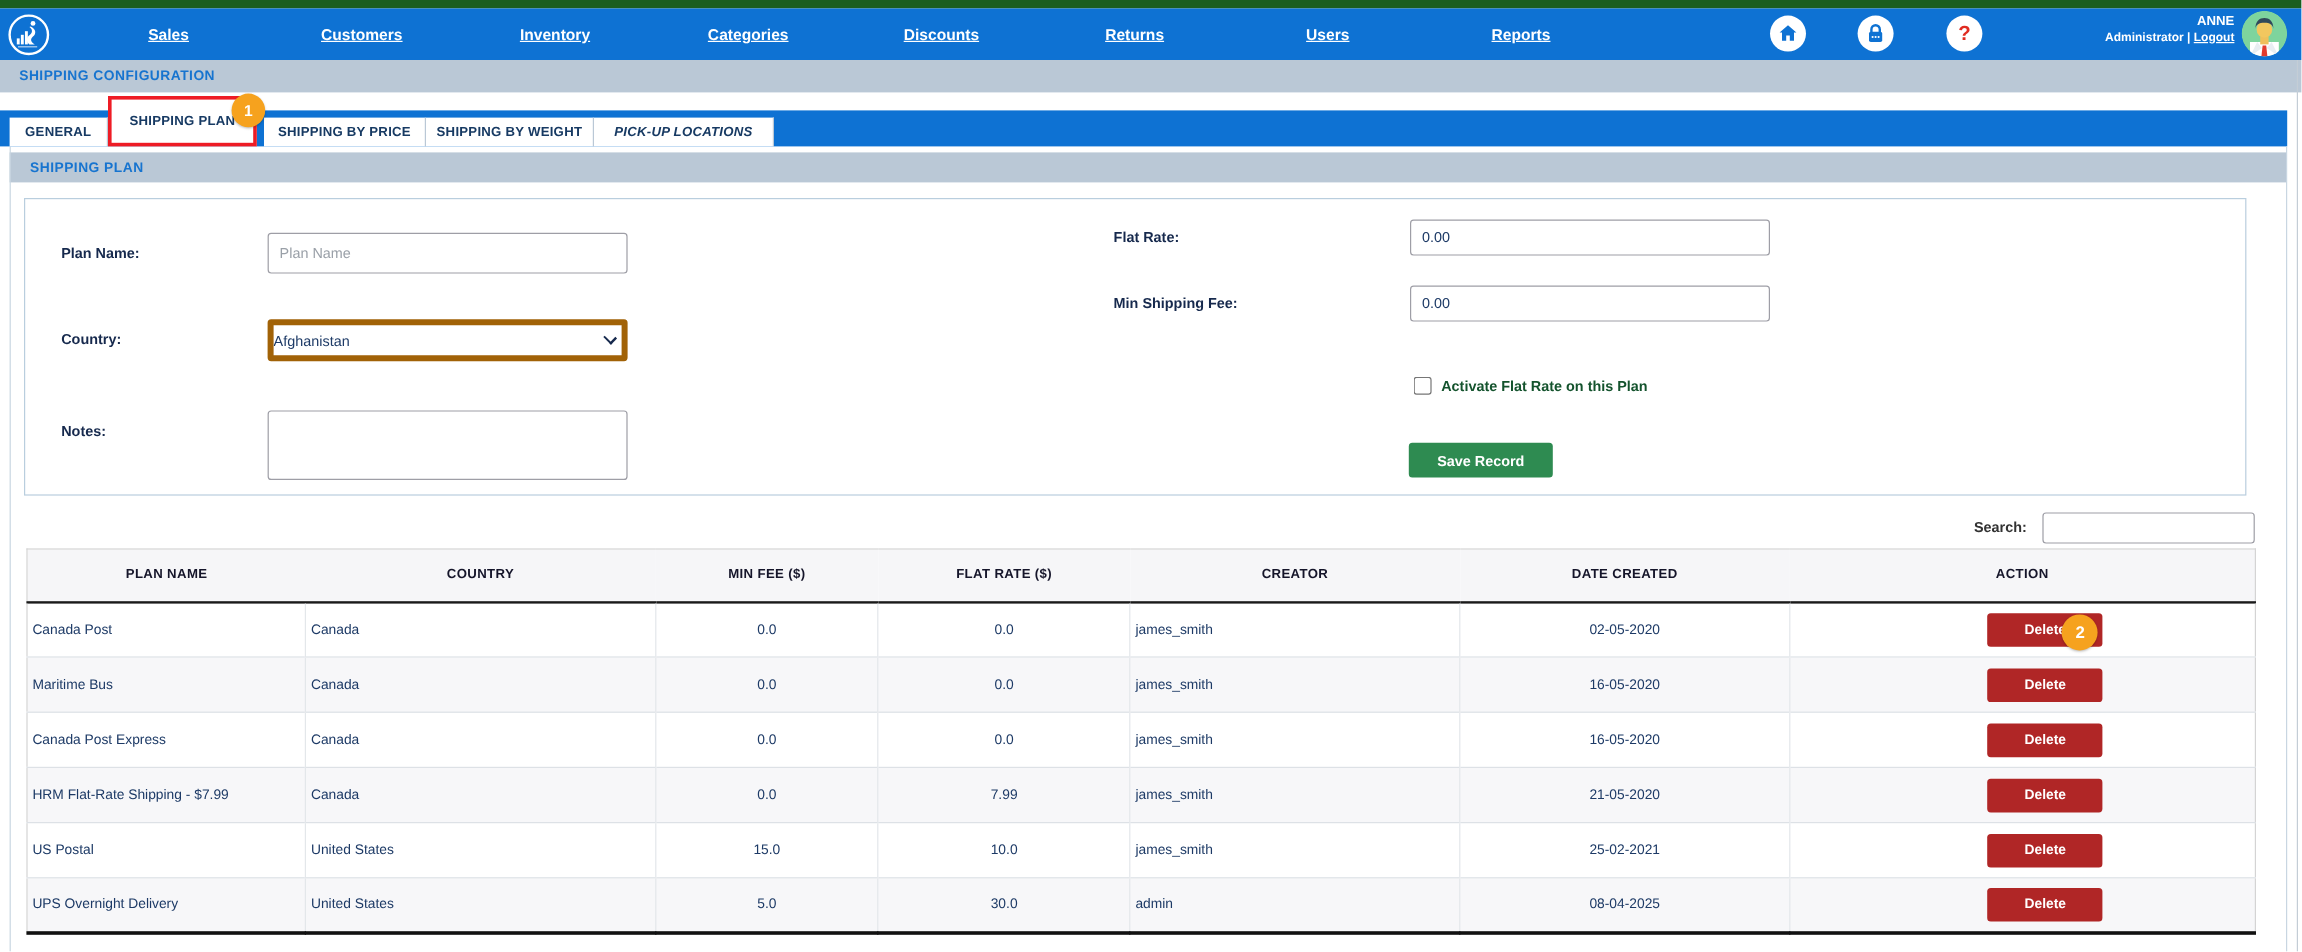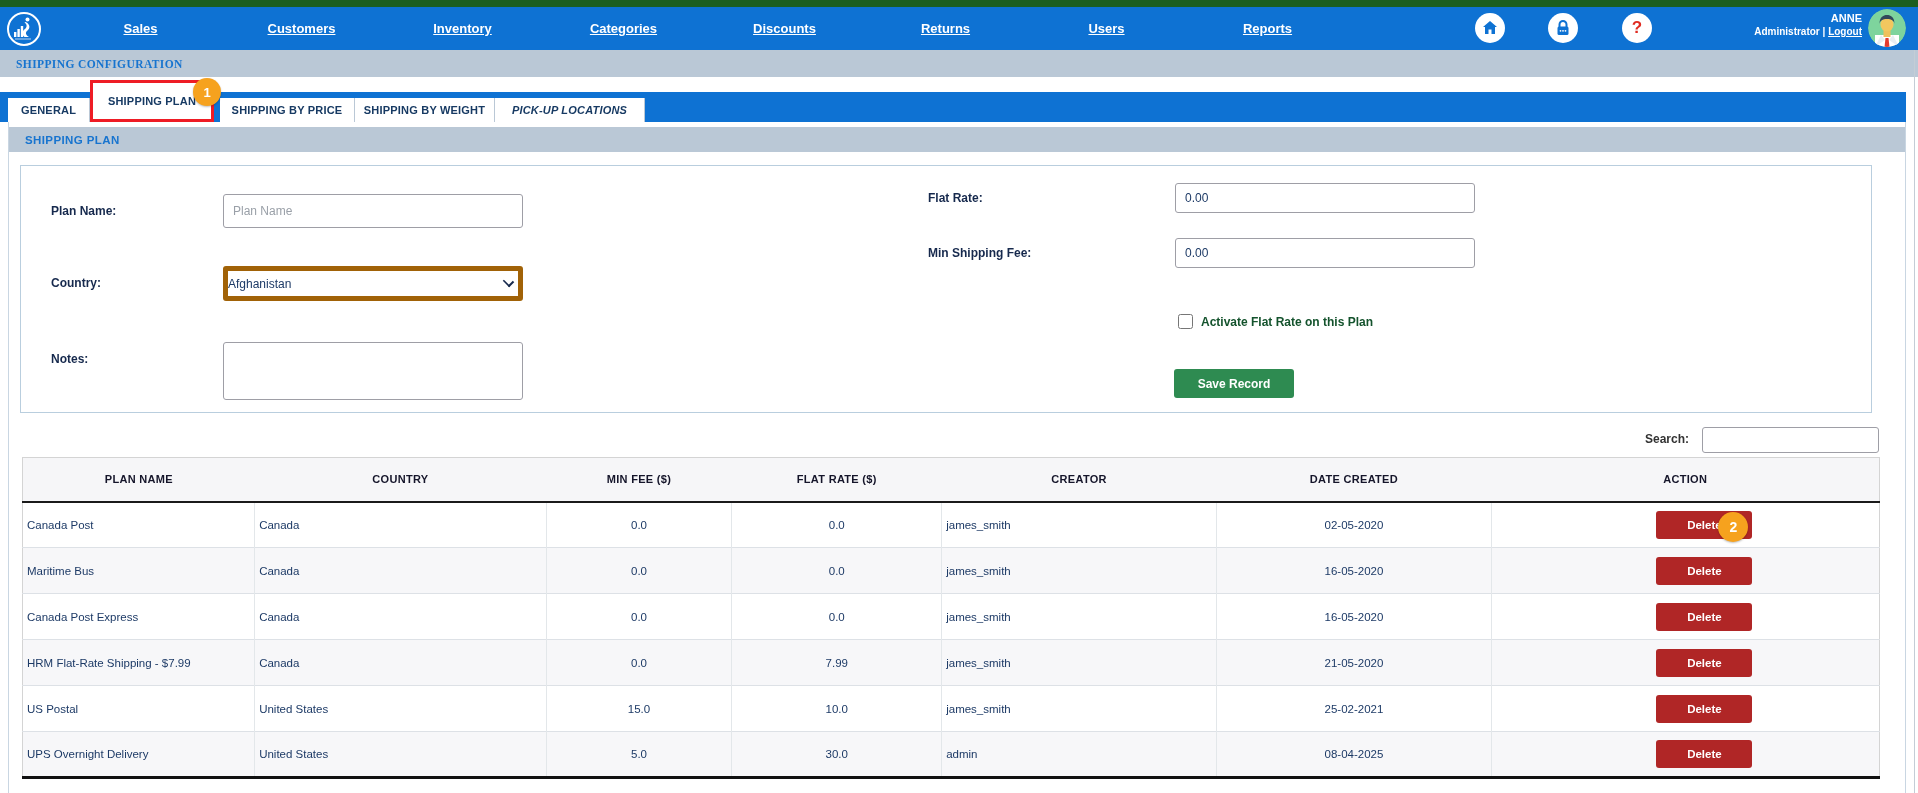--- a/index.html
+++ b/index.html
@@ -20,21 +20,21 @@
   #homeicon { left:1475px; top:13px; }
   #lockicon { left:1548px; top:13px; }
   #helpicon { left:1622px; top:13px; color:#e02b20; font-weight:bold; font-size:17px; }
   #userblock { right:56px; top:12px; text-align:right; color:#fff; line-height:1.25; }
   #username { font-size:11px; font-weight:bold; }
   #userrole { font-size:10px; font-weight:bold; }
   #logoutlink { text-decoration:underline; cursor:pointer; }
   #avatar { left:1868px; top:9px; width:38px; height:38px; }
 
   #breadcrumbbar { left:0; top:50px; width:1918px; height:27px; background:#bac8d6;
-                   display:flex; align-items:center;font-family:Liberation Serif, serif; }
+                   display:flex; align-items:center; }
   #breadcrumbbar span { margin-left:16px; color:#1774cf; font-weight:bold; font-size:11.5px;
                         letter-spacing:.4px; }
 
   
   #tabstrip { left:0; top:92px; width:1906px; height:30px; background:#0e72d3; }
   .tab { position:absolute; top:6px; height:24px; background:#fff; border-right:1px solid #bac8d6;
          display:flex; align-items:center; justify-content:center; color:#173a63;
          font-weight:bold; font-size:11px; cursor:pointer; letter-spacing:.2px; }
   #tab0 { left:8px;  width:82px; }
   #tab1 { left:90px; width:124px; top:-12px; height:42px; border:3px solid #ee1c25; z-index:3; }

